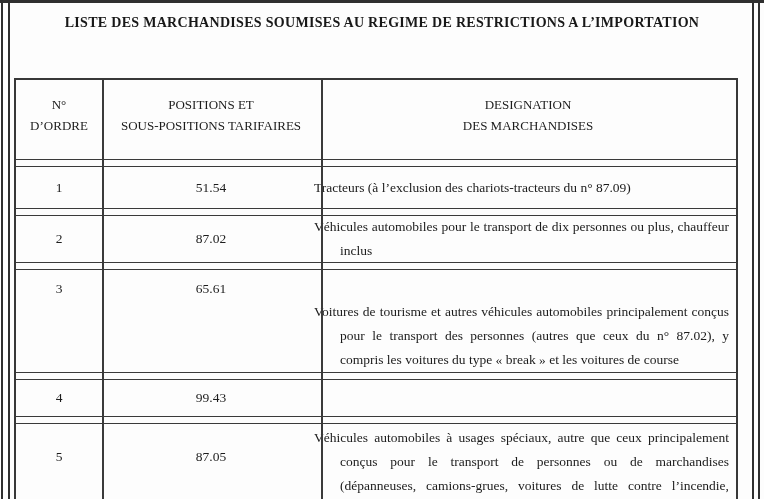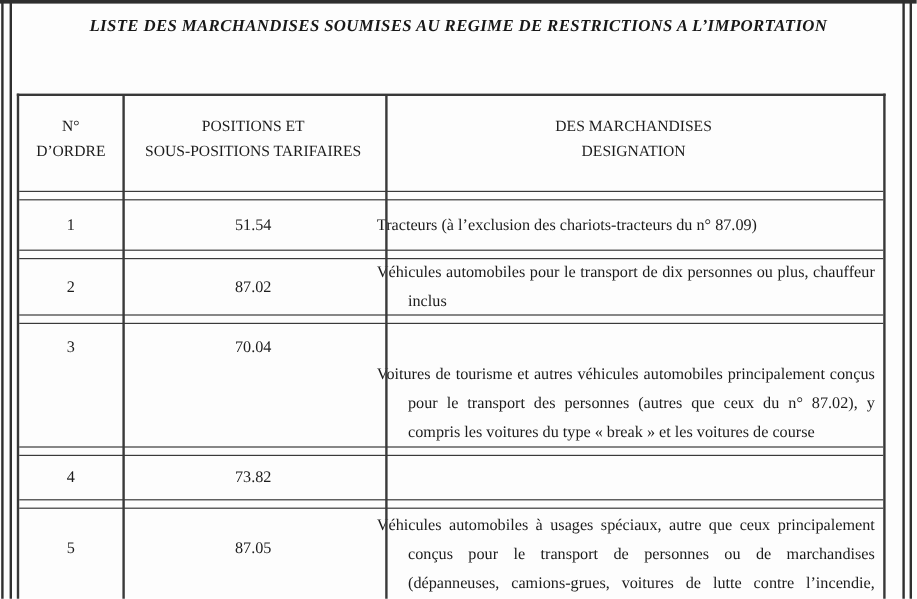--- a/index.html
+++ b/index.html
@@ -21,21 +21,20 @@
   .fv-r-outer { left: 758px; }
 
   
   .title {
     position: absolute; left: 20px; right: 20px; top: 15px;
     text-align: center;
     font-weight: bold;
     font-size: 14px;
     letter-spacing: 0.3px;
     color: #181818;
-    font-style: italic;
   }
 
   
   .gtable {
     position: absolute;
     left: 14px; top: 78px;
     width: 724px; height: 441px;
     border: 2.5px solid #383838;
     border-bottom: none;
   }
@@ -104,22 +103,22 @@
     <div class="trow header-row">
       <div class="cell c1 hcell">
         <div>N°</div>
         <div>D’ORDRE</div>
       </div>
       <div class="cell c2 hcell">
         <div>POSITIONS ET</div>
         <div>SOUS-POSITIONS TARIFAIRES</div>
       </div>
       <div class="cell c3 hcell">
+        <div>DESIGNATION</div>
         <div>DES MARCHANDISES</div>
-        <div>DESIGNATION</div>
       </div>
     </div>
 
     <div class="trow r1">
       <div class="cell c1">1</div>
       <div class="cell c2">51.54</div>
       <div class="cell c3">
           <div class="desig">Tracteurs (à l’exclusion des chariots-tracteurs du n° 87.09)</div>
         </div>
     </div>
@@ -127,29 +126,29 @@
     <div class="trow r2">
       <div class="cell c1">2</div>
       <div class="cell c2">87.02</div>
       <div class="cell c3">
           <div class="desig">Véhicules automobiles pour le transport de dix personnes ou plus, chauffeur inclus</div>
         </div>
     </div>
 
     <div class="trow r3">
       <div class="cell c1">3</div>
-      <div class="cell c2">70.04</div>
+      <div class="cell c2">65.61</div>
       <div class="cell c3">
           <div class="desig">Voitures de tourisme et autres véhicules automobiles principalement conçus pour le transport des personnes (autres que ceux du n° 87.02), y compris les voitures du type « break » et les voitures de course</div>
         </div>
     </div>
 
     <div class="trow r4">
       <div class="cell c1">4</div>
-      <div class="cell c2">73.82</div>
+      <div class="cell c2">99.43</div>
     </div>
 
     <div class="trow r5">
       <div class="cell c1">5</div>
       <div class="cell c2">87.05</div>
       <div class="cell c3">
           <div class="desig">Véhicules automobiles à usages spéciaux, autre que ceux principalement conçus pour le transport de personnes ou de marchandises (dépanneuses, camions-grues, voitures de lutte contre l’incendie, camions-bétonnières, voitures balayeuses, voitures</div>
         </div>
     </div>
 

